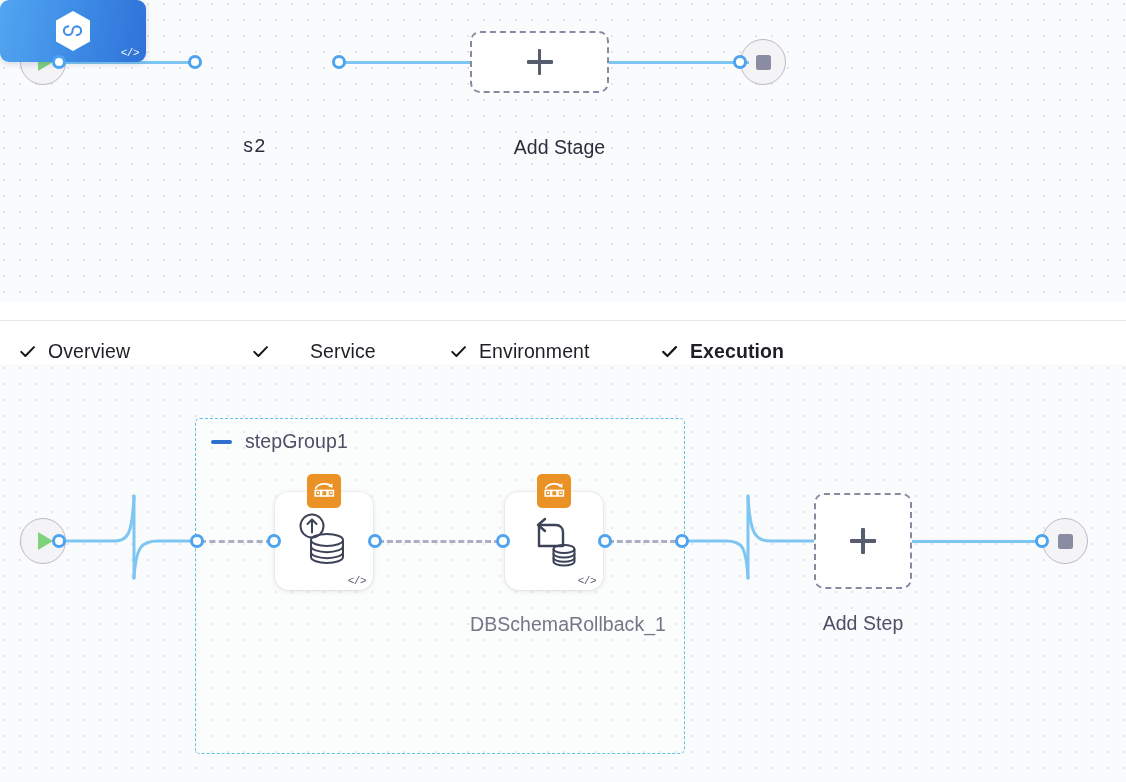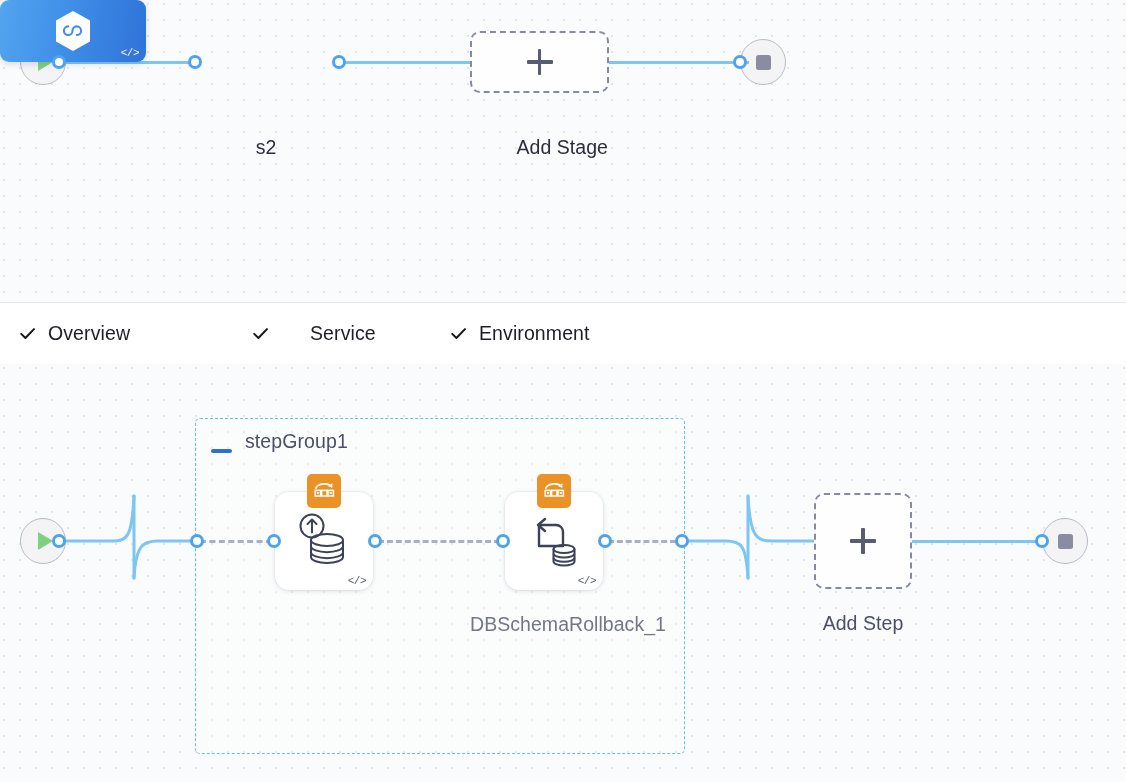--- a/index.html
+++ b/index.html
@@ -28,21 +28,21 @@
     background-position: 3px 3px;
     overflow: hidden;
   }
   #stage-canvas  { top: 0;   height: 302px; }
   #execution-canvas { top: 364px; height: 418px; }
 
   
   #tab-strip {
     position: absolute;
     left: 0;
-    top: 302px;
+    top: 320px;
     width: 1126px;
     height: 74px;
     background: #ffffff;
     border-top: 1px solid #e7e8ec;
     border-bottom: 1px solid #e0e1e6;
     box-sizing: border-box;
   }
   .tab {
     position: absolute;
     top: 0;
@@ -257,28 +257,28 @@
 
   <div id="stage-node">
     <svg class="hex-logo" viewBox="0 0 38 42">
       <path d="M19 1 L36 10.5 L36 31.5 L19 41 L2 31.5 L2 10.5 Z" fill="#ffffff"></path>
       <path d="M14.2 16.4 a4.3 4.3 0 1 0 4.3 4.3 a4.3 4.3 0 1 1 4.3 4.3" fill="none" stroke="#3f8fe8" stroke-width="2.1" stroke-linecap="round"></path>
     </svg>
     <span class="code-tag">&lt;/&gt;</span>
   </div>
   <span class="port" style="left:188px; top:55px;"></span>
   <span class="port" style="left:332px; top:55px;"></span>
-  <div class="caption dark" style="left:193px; top:131px; width:146px;">s2</div>
+  <div class="caption dark" style="left:181px; top:131px; width:146px;font-family:Liberation Mono, monospace;">s2</div>
 
   <div class="link" style="left:340px; top:60.5px; width:132px;"></div>
 
   <div class="add-node" style="left:470px; top:31px; width:139px; height:62px;">
     <span class="plus"></span>
   </div>
-  <div class="caption dark" style="left:469px; top:131px; width:139px;text-align:right;">Add Stage</div>
+  <div class="caption dark" style="left:490px; top:131px; width:139px;">Add Stage</div>
 
   <div class="link" style="left:609px; top:60.5px; width:140px;"></div>
   <span class="port" style="left:733px; top:55px;"></span>
   <div class="terminal" style="left:740px; top:39px;">
     <span class="stop-sq"></span>
   </div>
 </div>
 
 <div id="tab-strip">
 
@@ -299,28 +299,35 @@
   </div>
 
   <div class="tab" style="left:449px;">
     <svg class="tab-check" viewBox="0 0 20 20">
       <path d="M3.4 10.4 L7.8 14.8 L16.8 5.4" fill="none" stroke="#15171d" stroke-width="2.1" stroke-linecap="round" stroke-linejoin="round"></path>
     </svg>
     <span class="tab-label">Environment</span>
 
   </div>
 
+  <div class="tab active" style="left:660px;">
+    <svg class="tab-check" viewBox="0 0 20 20">
+      <path d="M3.4 10.4 L7.8 14.8 L16.8 5.4" fill="none" stroke="#15171d" stroke-width="2.3" stroke-linecap="round" stroke-linejoin="round"></path>
+    </svg>
+    <span class="tab-label">Execution</span>
+    <span class="tab-underline"></span>
+  </div>
 
 </div>
 
 <div class="canvas" id="execution-canvas">
 
   <div id="step-group" style="left:195px; top:54px; width:490px; height:336px;"></div>
 
-  <div id="step-group-header" style="left:211px; top:66px;align-items:flex-end;">
+  <div id="step-group-header" style="left:211px; top:66px;">
     <span class="collapse-dash"></span>
     <span id="step-group-title">stepGroup1</span>
   </div>
 
   <div class="terminal" style="left:20px; top:154px;">
     <span class="play-tri"></span>
   </div>
   <span class="port" style="left:52px; top:170px;"></span>
 
   <svg style="position:absolute; left:58px; top:128px; width:146px; height:92px; z-index:2;" viewBox="0 0 146 92">

